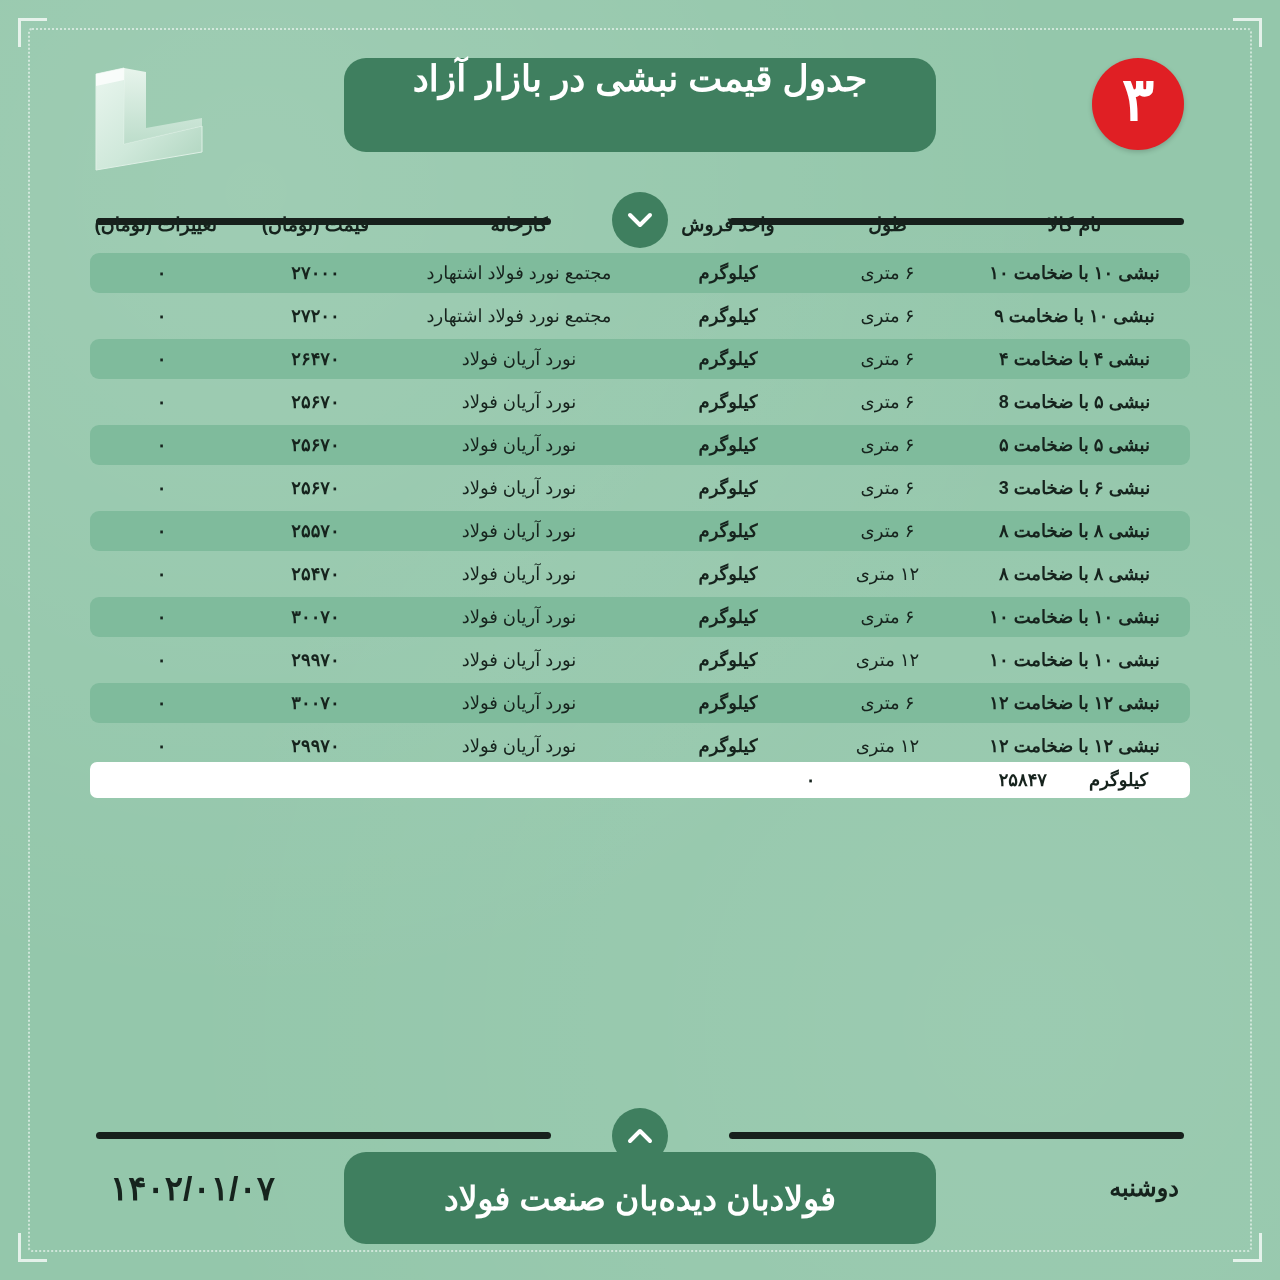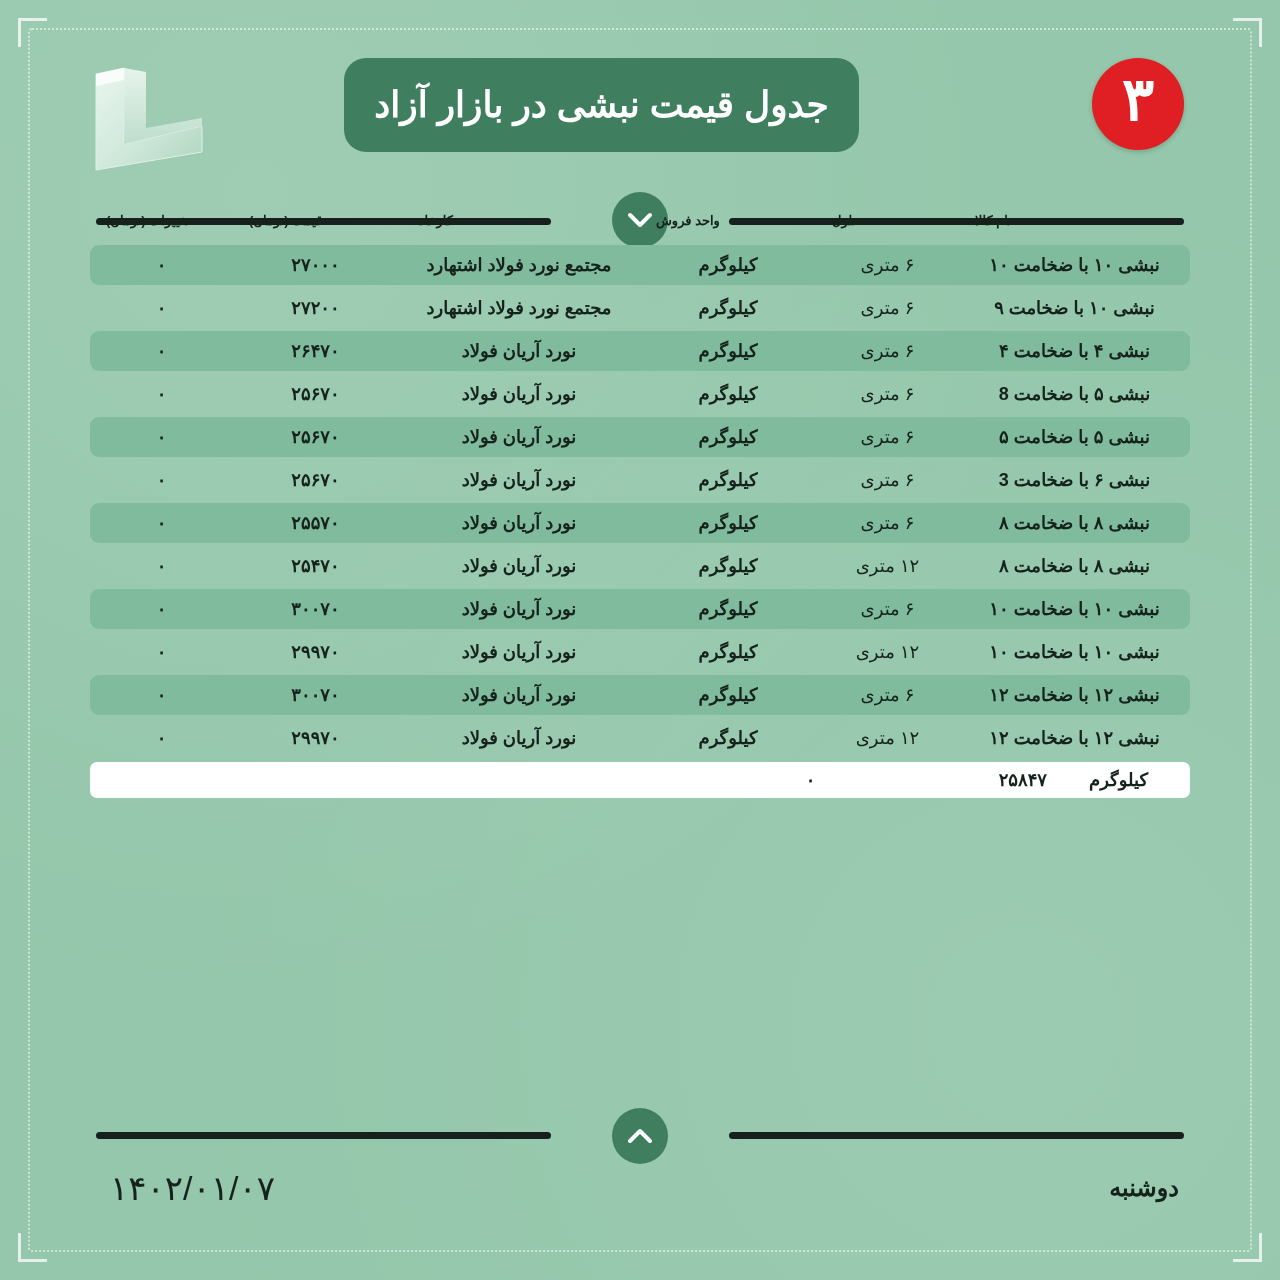--- a/index.html
+++ b/index.html
@@ -71,26 +71,26 @@
     font-size: 60px;
     font-weight: bold;
     line-height: 1;
     letter-spacing: -2px;
     transform: translateY(-4px);
   }
   .title-plate {
     position: absolute;
     left: 344px;
     top: 18px;
-    width: 515px;
+    width: 592px;
     height: 94px;
     background: #3f7f5f;
     border-radius: 22px;
     display: flex;
-    align-items: center;
+    align-items: flex-start;
     justify-content: center;
   }
   .title-plate .title {
     color: #ffffff;
     font-size: 36px;
     font-weight: bold;
     letter-spacing: 0px;
   }
   .profile-deco {
     position: absolute;
@@ -130,25 +130,25 @@
     top: 200px;
     width: 1100px;
   }
   table.price {
     width: 100%;
     border-collapse: separate;
     border-spacing: 0 3px;
     table-layout: fixed;
   }
   table.price th {
-    font-size: 13px;
+    font-size: 19px;
     font-weight: bold;
     color: #16231d;
     padding: 10px 16px 14px 16px;
-    text-align: left;
+    text-align: center;
     white-space: nowrap;
   }
   table.price td {
     font-size: 18px;
     color: #16231d;
     padding: 9px 16px;
     text-align: center;
     white-space: nowrap;
   }
   tr.row-alt td {
@@ -164,21 +164,21 @@
   }
   col.c-name   { width: 21%; }
   col.c-len    { width: 13%; }
   col.c-unit   { width: 16%; }
   col.c-fac    { width: 22%; }
   col.c-price  { width: 15%; }
   col.c-change { width: 13%; }
   td.name, th.name { font-weight: bold; }
   td.len, th.len { font-weight: normal; }
   td.unit, th.unit { font-weight: bold; }
-  td.fac { font-weight: bold; }
+  td.fac { font-weight: normal; }
   td.price { font-weight: bold; letter-spacing: 1px; }
   td.change { font-weight: bold; }
 
   
   .avg-row {
     position: absolute;
     left: 90px;
     top: 762px;
     width: 1100px;
     height: 36px;
@@ -269,21 +269,21 @@
     top: 68px;
     font-size: 24px;
     font-weight: bold;
     color: #16231d;
   }
   .date {
     position: absolute;
     left: 110px;
     top: 62px;
     font-size: 34px;
-    font-weight: normal;
+    font-weight: bold;
     color: #16231d;
     letter-spacing: 2px;
   }
 </style>
 </head>
 <body>
 
 <div class="page">
 
   <div class="frame"></div>
@@ -458,17 +458,20 @@
   </div>
 
   <div class="footer">
     <div class="rule-b left"></div>
     <div class="rule-b right"></div>
     <div class="chev-badge-b">
       <svg width="26" height="16" viewBox="0 0 26 16">
         <polyline points="3,13 13,3 23,13" fill="none" stroke="#ffffff" stroke-width="4" stroke-linecap="round" stroke-linejoin="round"></polyline>
       </svg>
     </div>
+    <div class="brand-plate">
+      <span class="brand">فولادبان دیده‌بان صنعت فولاد</span>
+    </div>
     <span class="weekday">دوشنبه</span>
     <span class="date">۱۴۰۲/۰۱/۰۷</span>
   </div>
 
 </div>
 
 </body></html>

